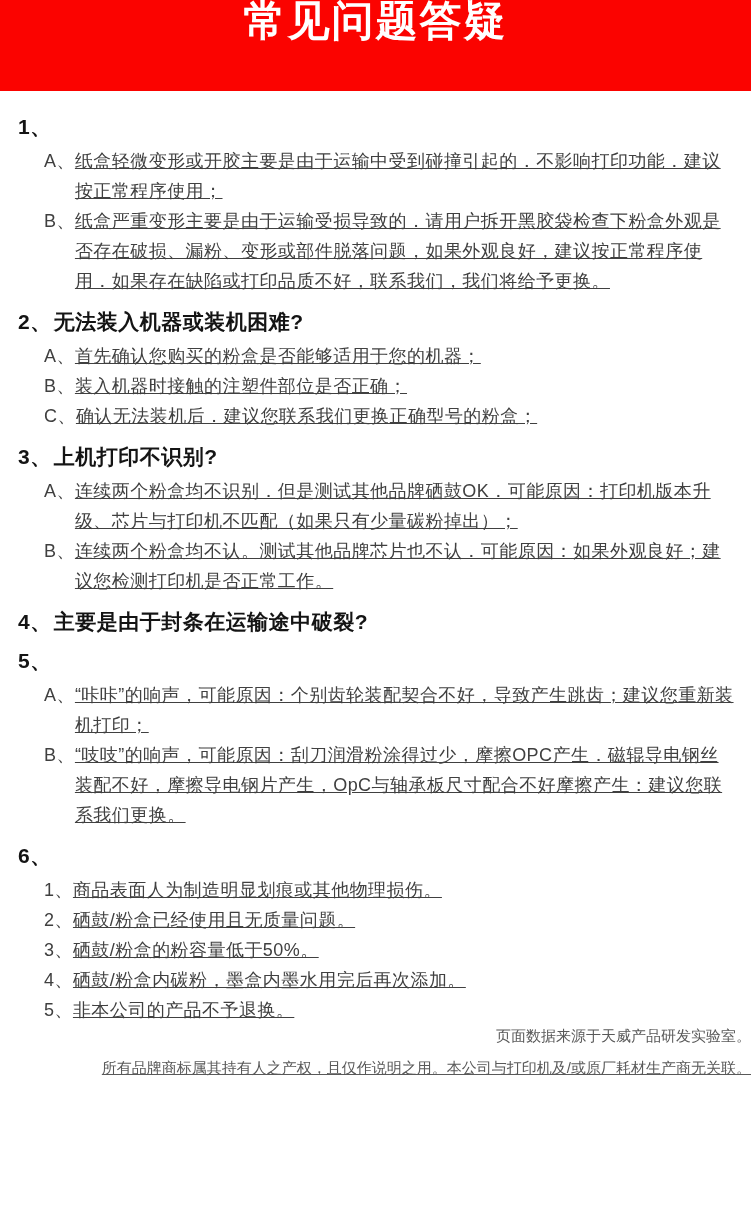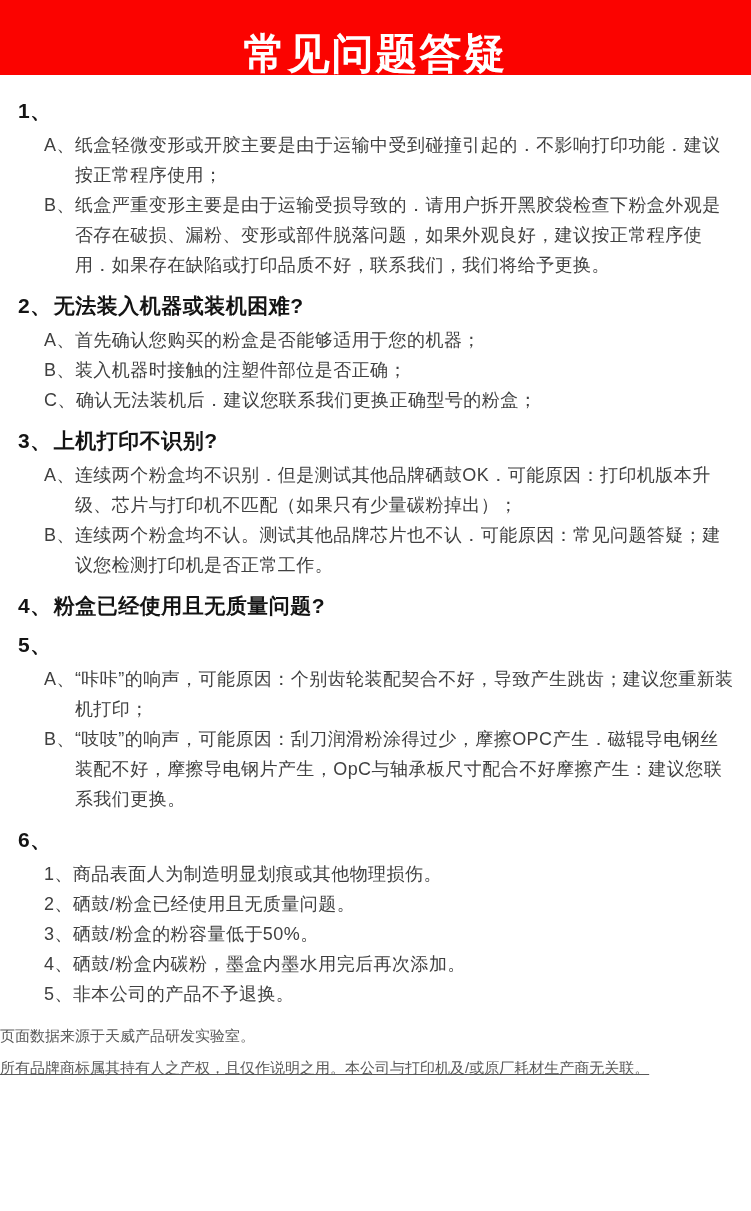--- a/index.html
+++ b/index.html
@@ -5,24 +5,24 @@
   * { margin: 0; padding: 0; box-sizing: border-box; }
   html, body { background: #ffffff; }
   body {
     width: 751px;
     height: 1211px;
     overflow: hidden;
     font-family: "Liberation Sans", sans-serif;
     position: relative;
   }
   .banner {
-    height: 75px;
+    height: 91px;
     background: var(--banner-bg, #fb0300);
     display: flex;
-    align-items: flex-end;
+    align-items: flex-start;
     justify-content: center;
   }
   .banner h1 {
     color: var(--banner-text, #ffffff);
     font-size: 42px;
     font-weight: 900;
     letter-spacing: 2px;
     line-height: 1;
   }
   .content {
@@ -41,25 +41,25 @@
   .faq-section h2 .q-num { flex: 0 0 auto; padding-right: 2px; }
   .answer {
     display: flex;
     padding-left: 26px;
     font-size: 18px;
     color: var(--body-text, #404040);
     line-height: 30px;
     letter-spacing: 0.45px;
   }
   .answer .a-label { flex: 0 0 28px; }
-  .answer .a-text { flex: 1 1 auto; }
+  .answer .a-text { flex: 1 1 auto; text-decoration: underline; }
   .answer.no-label { padding-left: 24px; }
   .footer {
-    margin-top: 16px;
-    text-align: left;
+    margin-top: 0;
+    text-align: right;
     color: var(--footer-text, #595959);
     font-size: 15px;
   }
   .footer p { line-height: 22px; }
   .footer p + p { margin-top: 10px; text-decoration: underline; }
 </style>
 </head>
 <body>
 
 <div class="page">
@@ -104,27 +104,27 @@
         <h2>
           <span class="q-num">3、</span>
           <span class="q-text">上机打印不识别?</span>
         </h2>
         <div class="answer">
           <span class="a-label">A、</span>
           <span class="a-text">连续两个粉盒均不识别．但是测试其他品牌硒鼓OK．可能原因：打印机版本升级、芯片与打印机不匹配（如果只有少量碳粉掉出）；</span>
         </div>
         <div class="answer">
           <span class="a-label">B、</span>
-          <span class="a-text">连续两个粉盒均不认。测试其他品牌芯片也不认．可能原因：常见问题答疑；建议您检测打印机是否正常工作。</span>
+          <span class="a-text">连续两个粉盒均不认。测试其他品牌芯片也不认．可能原因：如果外观良好；建议您检测打印机是否正常工作。</span>
         </div>
       </section>
       <section class="faq-section">
         <h2>
           <span class="q-num">4、</span>
-          <span class="q-text">粉盒已经使用且无质量问题?</span>
+          <span class="q-text">主要是由于封条在运输途中破裂?</span>
         </h2>
       </section>
       <section class="faq-section">
         <h2>
           <span class="q-num">5、</span>
         </h2>
         <div class="answer">
           <span class="a-label">A、</span>
           <span class="a-text">“咔咔”的响声，可能原因：个别齿轮装配契合不好，导致产生跳齿；建议您重新装机打印；</span>
         </div>

